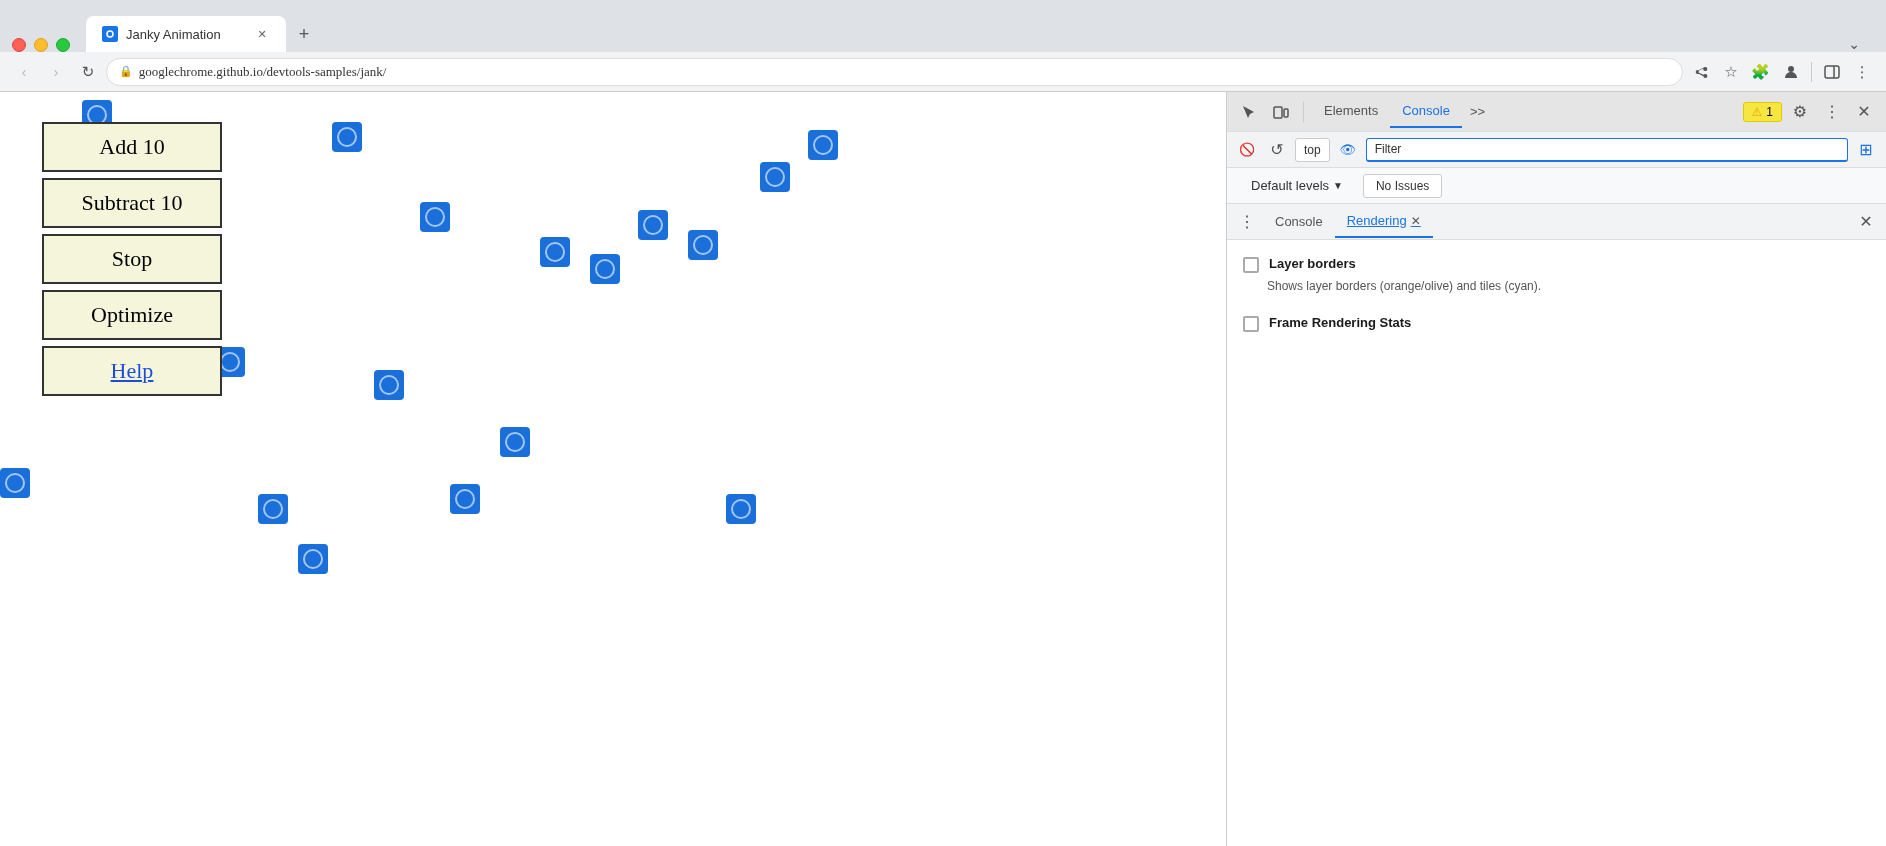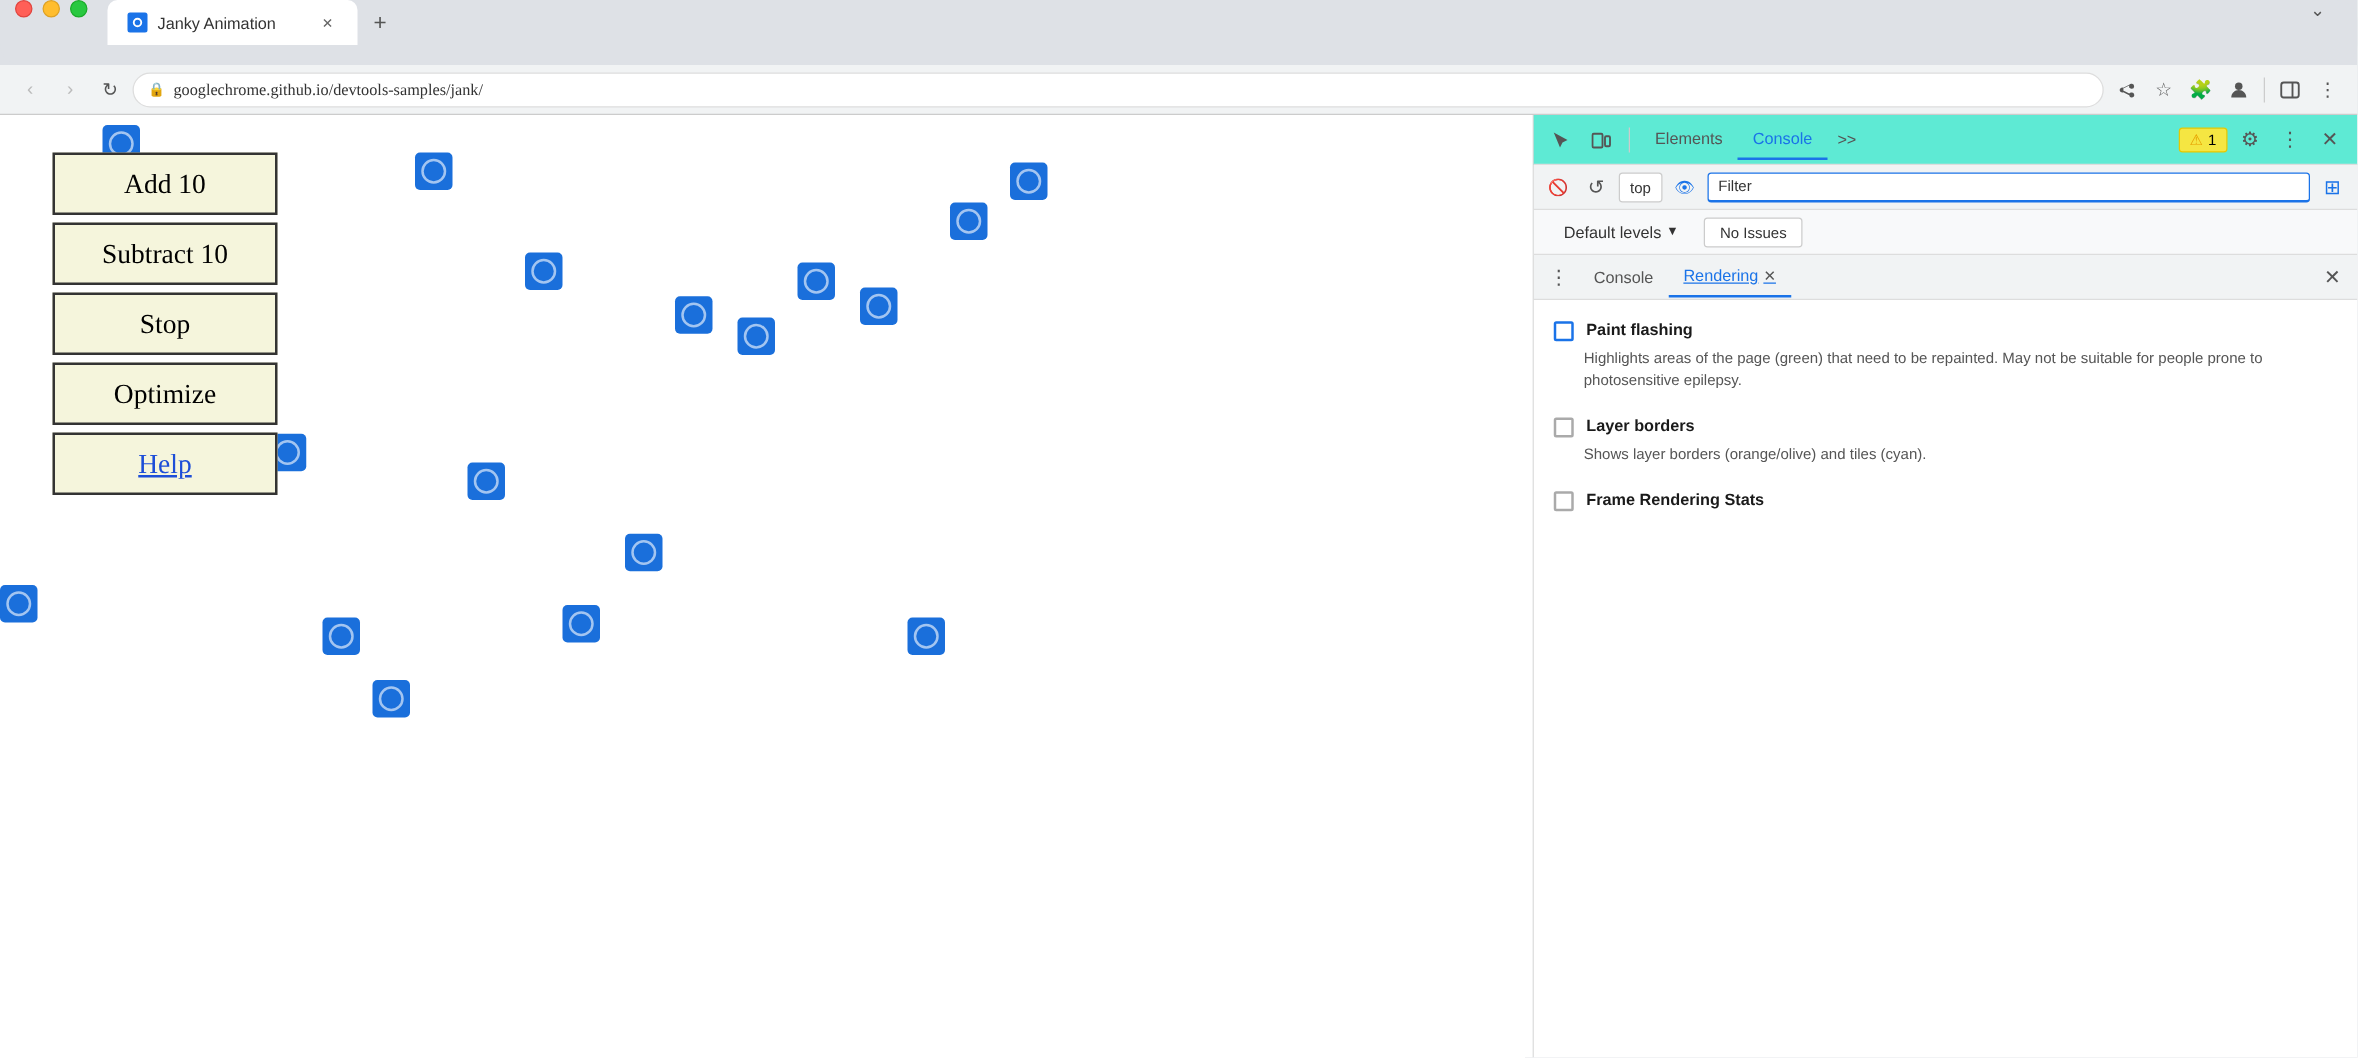--- a/index.html
+++ b/index.html
@@ -1,21 +1,21 @@
 <!DOCTYPE html>
 <html><head>
   <meta charset="utf-8">
   <style>
     * { box-sizing: border-box; margin: 0; padding: 0; }
     body { font-family: -apple-system, BlinkMacSystemFont, 'Segoe UI', sans-serif; background: #dee1e6; width: 1886px; height: 846px; overflow: hidden; }
 
     
     .browser-frame { width: 100%; height: 846px; display: flex; flex-direction: column; background: #dee1e6; }
 
-    .title-bar { height: 52px; background: #dee1e6; display: flex; align-items: flex-start; padding: 0 12px; gap: 8px; border-radius: 17px; }
+    .title-bar { height: 52px; background: #dee1e6; display: flex; align-items: flex-end; padding: 0 12px; gap: 8px; border-radius: 17px; }
     .traffic-lights { display: flex; gap: 8px; align-items: center; }
     .traffic-light { width: 14px; height: 14px; border-radius: 50%; }
     .tl-red { background: #ff5f57; border: 1px solid #e0443e; }
     .tl-yellow { background: #ffbd2e; border: 1px solid #dea123; }
     .tl-green { background: #28c840; border: 1px solid #1aab29; }
 
     .tabs-bar { display: flex; align-items: flex-end; margin-left: 8px; flex: 1; }
     .tab { height: 36px; background: #fff; border-radius: 8px 8px 0 0; padding: 0 16px; display: flex; align-items: center; gap: 8px; min-width: 200px; max-width: 280px; font-size: 13px; color: #333; position: relative; }
     .tab-favicon { width: 16px; height: 16px; background: #1a73e8; border-radius: 2px; display: flex; align-items: center; justify-content: center; color: white; font-size: 9px; flex-shrink: 0; }
     .tab-title { flex: 1; white-space: nowrap; overflow: hidden; text-overflow: ellipsis; }
@@ -43,21 +43,21 @@
     .jank-btn.help-btn { background: #f5f5dc; border: 2px solid #333; }
     .jank-btn a { text-decoration: underline; color: #1d4ed8; }
 
     
     .dot { position: absolute; width: 30px; height: 30px; background: #1a6fdb; border-radius: 4px; display: flex; align-items: center; justify-content: center; }
     .dot::after { content: ''; width: 16px; height: 16px; border: 2px solid rgba(255,255,255,0.6); border-radius: 50%; display: block; }
 
     
     .devtools-panel { width: 660px; background: #f8f9fa; border-left: 1px solid #ccc; display: flex; flex-direction: column; }
 
-    .devtools-toolbar { height: 40px; background: #5eead4; display: flex; align-items: center; padding: 0 8px; border-bottom: 1px solid #ddd; gap: 4px; }
+    .devtools-toolbar { height: 40px; background: #e5e5e5; display: flex; align-items: center; padding: 0 8px; border-bottom: 1px solid #ddd; gap: 4px; }
     .dt-icon-btn { width: 28px; height: 28px; display: flex; align-items: center; justify-content: center; color: #555; cursor: pointer; border-radius: 3px; font-size: 14px; }
     .dt-sep { width: 1px; height: 20px; background: #ccc; margin: 0 4px; }
     .dt-tabs-top { display: flex; align-items: center; flex: 1; }
     .dt-tab { padding: 4px 12px; font-size: 13px; color: #555; cursor: pointer; border-bottom: 2px solid transparent; height: 32px; display: flex; align-items: center; }
     .dt-tab.active { color: #1a73e8; border-bottom-color: #1a73e8; font-weight: 500; }
     .dt-more { padding: 0 8px; font-size: 13px; color: #555; cursor: pointer; }
     .dt-warning-badge { background: #f5e642; border: 1px solid #e6c800; border-radius: 3px; padding: 2px 8px; font-size: 12px; display: flex; align-items: center; gap: 4px; }
     .dt-settings-btn { width: 28px; height: 28px; display: flex; align-items: center; justify-content: center; color: #555; cursor: pointer; }
     .dt-more-vert { width: 28px; height: 28px; display: flex; align-items: center; justify-content: center; color: #555; cursor: pointer; font-size: 16px; }
     .dt-close { width: 28px; height: 28px; display: flex; align-items: center; justify-content: center; color: #555; cursor: pointer; font-size: 16px; }
@@ -236,29 +236,20 @@
         <div class="drawer-tab">Console</div>
         <div class="drawer-tab active">
           Rendering
           <span class="drawer-tab-close">✕</span>
         </div>
         <div class="drawer-close">✕</div>
       </div>
 
       <div class="rendering-options">
 
-        <div class="render-option">
-          <div class="render-option-header">
-            <div class="checkbox-custom checked">
-              
-            </div>
-            <span class="render-option-title">Paint flashing</span>
-          </div>
-          <div class="render-option-desc">Highlights areas of the page (green) that need to be repainted. May not be suitable for people prone to photosensitive epilepsy.</div>
-        </div>
 
 
         <div class="render-option">
           <div class="render-option-header">
             <div class="checkbox-empty"></div>
             <span class="render-option-title">Layer borders</span>
           </div>
           <div class="render-option-desc">Shows layer borders (orange/olive) and tiles (cyan).</div>
         </div>
 

